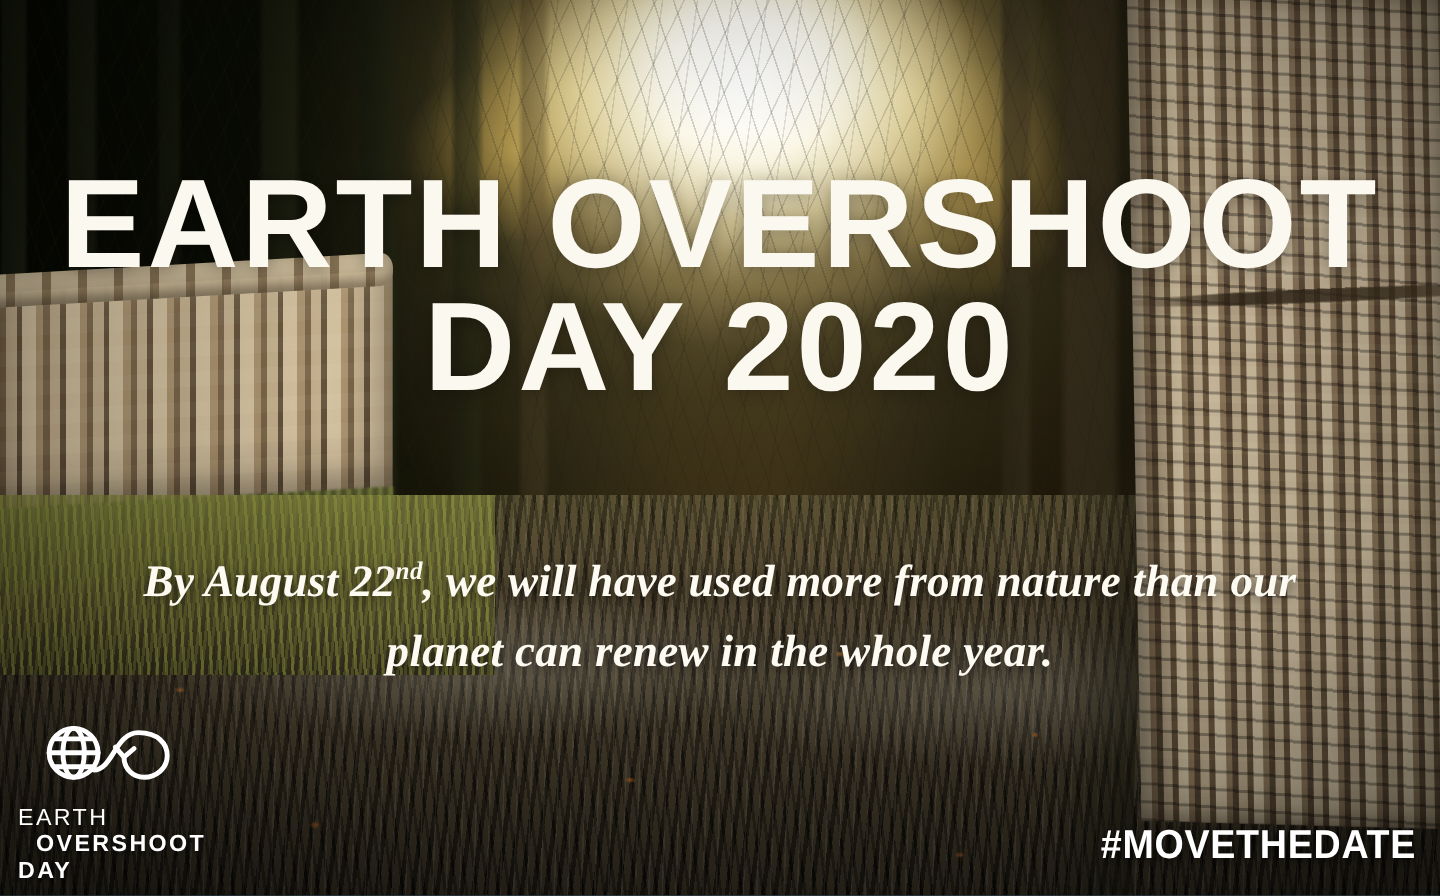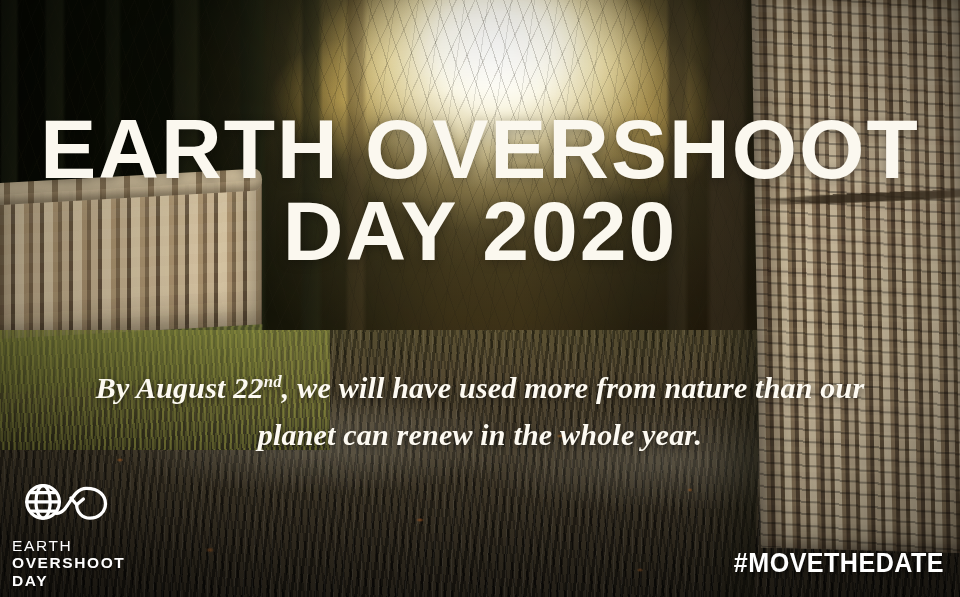--- a/index.html
+++ b/index.html
@@ -276,21 +276,21 @@
   }
   .logo-mark { width: 96px; height: 48px; display: block; }
   .logo-wordmark {
     color: #ffffff;
     font-size: 15.5px;
     line-height: 17.5px;
     letter-spacing: 1.6px;
     text-shadow: 0 1px 5px rgba(0,0,0,0.6);
   }
   .logo-wordmark .w-earth { display: block; font-weight: 400; }
-  .logo-wordmark .w-overshoot { display: block; font-weight: 700; }
+  .logo-wordmark .w-overshoot { display: block; font-weight: 700; margin-left: 12px; }
   .logo-wordmark .w-day { display: block; font-weight: 700; }
 
   .hashtag {
     position: absolute;
     right: 16px; bottom: 18px;
     color: #ffffff;
     font-weight: 700;
     font-size: 27px;
     letter-spacing: 0.5px;
     text-shadow: 0 2px 8px rgba(0,0,0,0.7);

